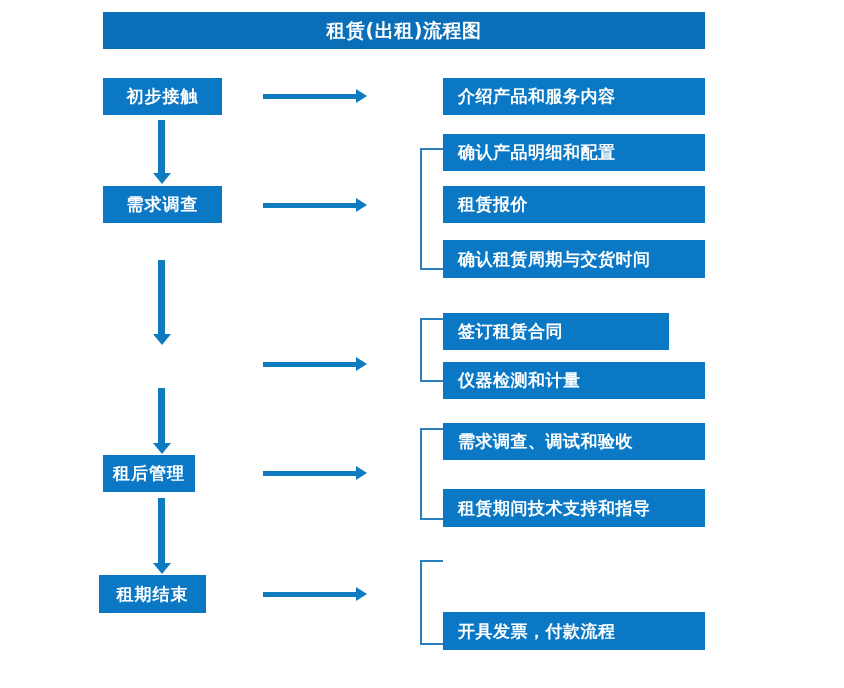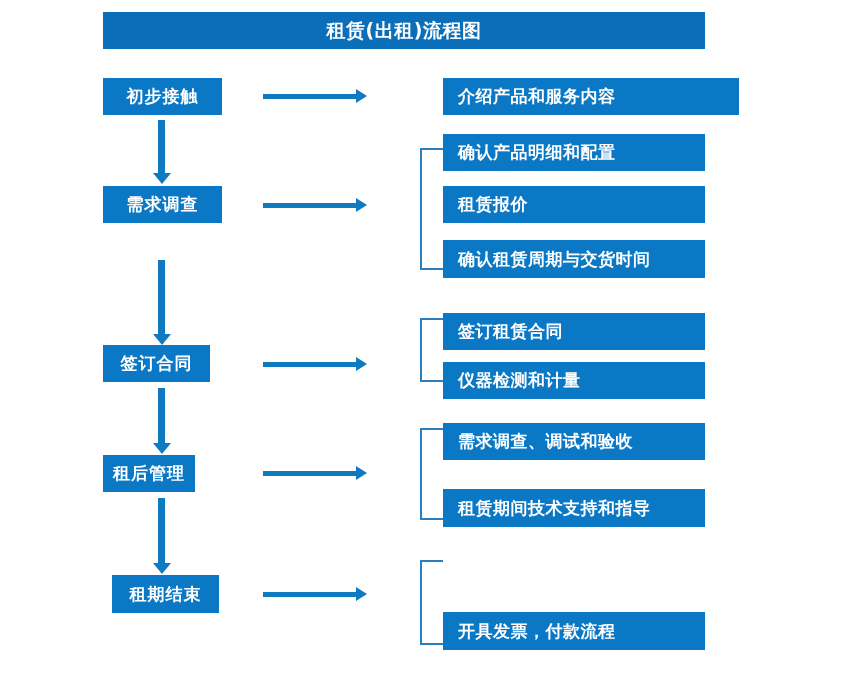--- a/index.html
+++ b/index.html
@@ -107,25 +107,24 @@
 <body>
 
 <div id="canvas">
 
   <div class="title-bar">租赁(出租)流程图</div>
 
   <div class="node left" style="left:103px; top:78px; width:119px; height:37px;">初步接触</div>
 
   <div class="node left" style="left:103px; top:186px; width:119px; height:37px;">需求调查</div>
 
-  <div class="node left" style="left:103px; top:345px; width:107px; height:37px;">签订合同</div>
 
   <div class="node left" style="left:103px; top:455px; width:92px; height:37px;">租后管理</div>
 
-  <div class="node left" style="left:112px; top:575px; width:107px; height:38px;">租期结束</div>
+  <div class="node left" style="left:99px; top:575px; width:107px; height:38px;">租期结束</div>
 
   <div class="v-arrow" style="left:153px; top:120px; height:64px;">
     <div class="shaft" style="height:53px;"></div>
     <div class="head" style="top:53px;"></div>
   </div>
 
   <div class="v-arrow" style="left:153px; top:260px; height:85px;">
     <div class="shaft" style="height:74px;"></div>
     <div class="head" style="top:74px;"></div>
   </div>
@@ -166,29 +165,29 @@
   </div>
 
   <div class="bracket" style="left:420px; top:148px; width:23px; height:122px;"></div>
 
   <div class="bracket" style="left:420px; top:318px; width:23px; height:64px;"></div>
 
   <div class="bracket" style="left:420px; top:428px; width:23px; height:92px;"></div>
 
   <div class="bracket" style="left:420px; top:560px; width:23px; height:85px;"></div>
 
-  <div class="node right" style="left:443px; top:78px; width:296px; height:37px;">介绍产品和服务内容</div>
+  <div class="node right" style="left:443px; top:78px; width:262px; height:37px;">介绍产品和服务内容</div>
 
   <div class="node right" style="left:443px; top:134px; width:262px; height:37px;">确认产品明细和配置</div>
 
   <div class="node right" style="left:443px; top:186px; width:262px; height:37px;">租赁报价</div>
 
   <div class="node right" style="left:443px; top:240px; width:262px; height:38px;">确认租赁周期与交货时间</div>
 
-  <div class="node right" style="left:443px; top:313px; width:262px; height:37px;">签订租赁合同</div>
+  <div class="node right" style="left:443px; top:313px; width:226px; height:37px;">签订租赁合同</div>
 
   <div class="node right" style="left:443px; top:362px; width:262px; height:37px;">仪器检测和计量</div>
 
   <div class="node right" style="left:443px; top:423px; width:262px; height:37px;">需求调查、调试和验收</div>
 
   <div class="node right" style="left:443px; top:489px; width:262px; height:38px;">租赁期间技术支持和指导</div>
 
 
   <div class="node right" style="left:443px; top:612px; width:262px; height:38px;">开具发票，付款流程</div>
 

